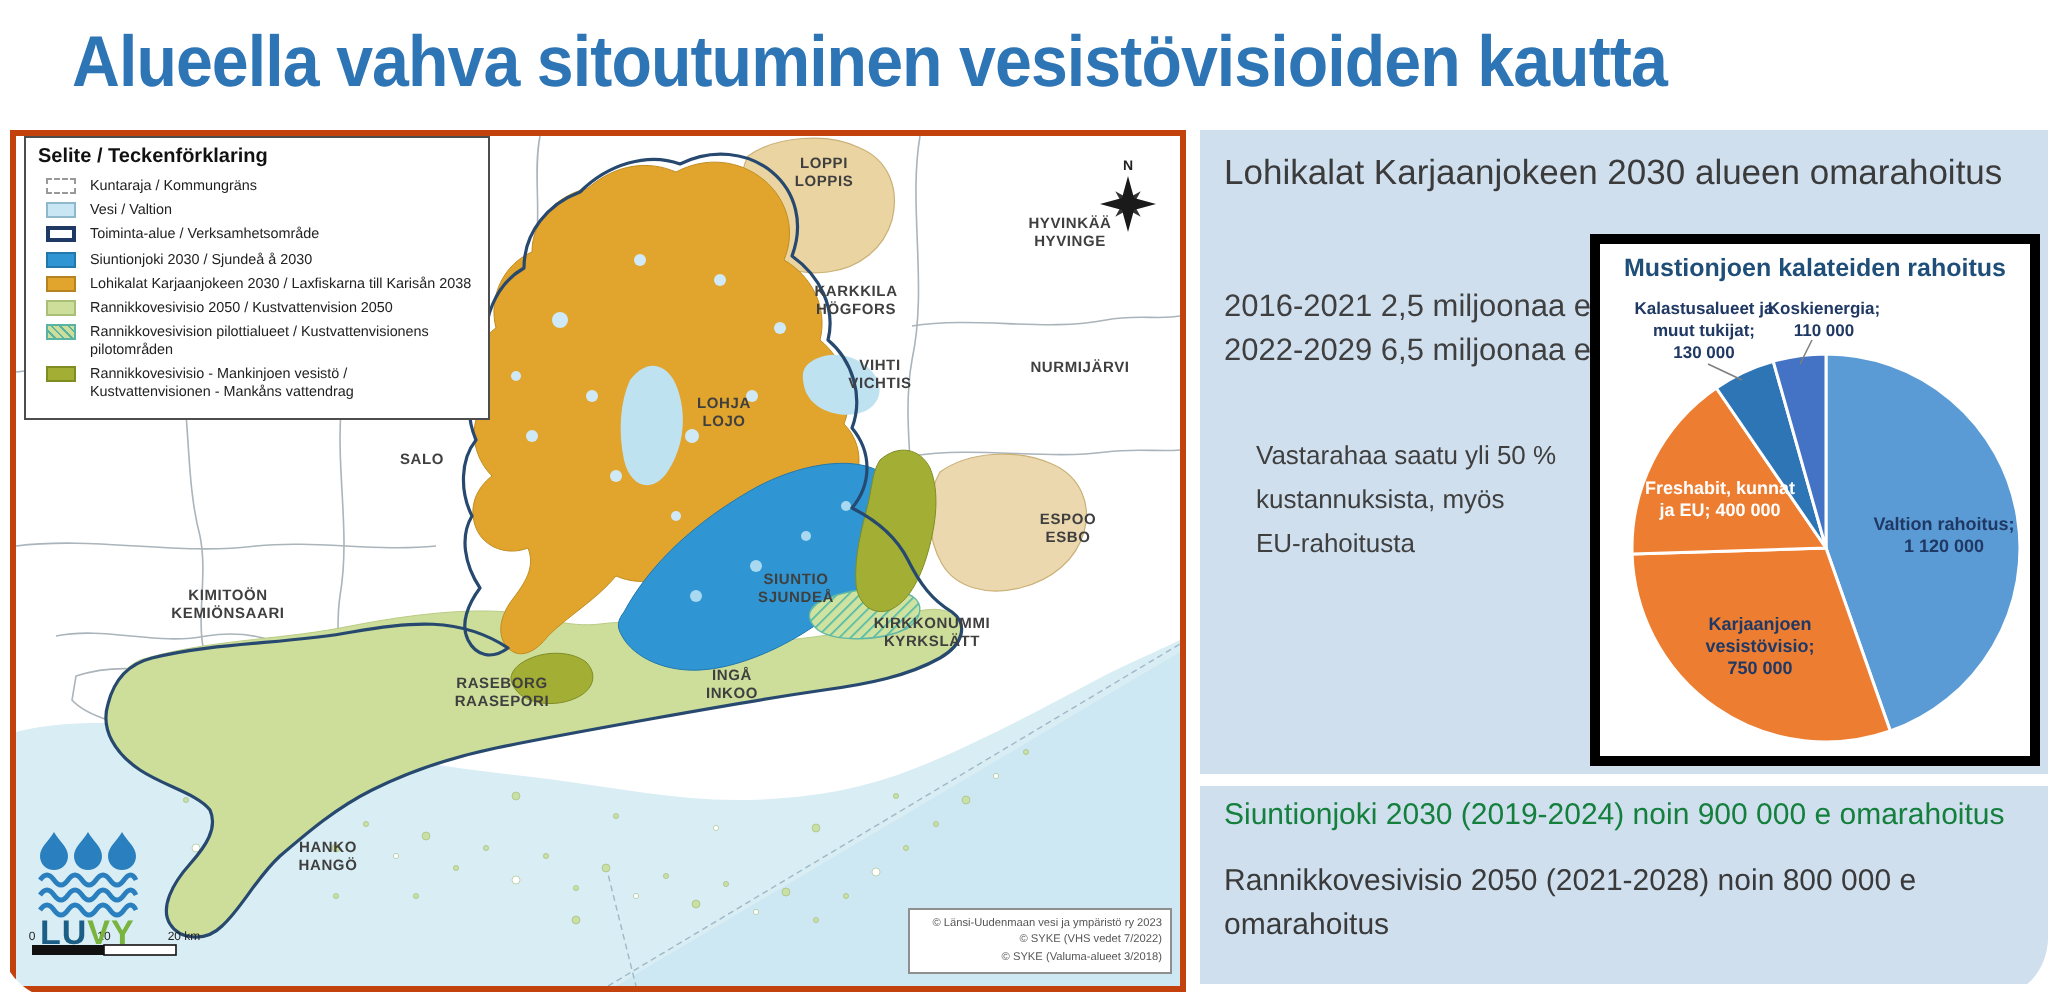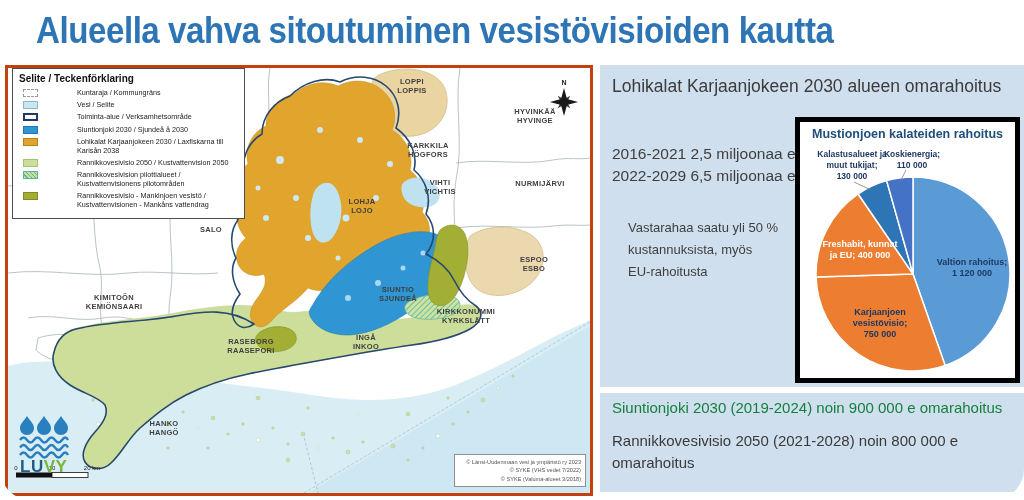--- a/index.html
+++ b/index.html
@@ -11,21 +11,21 @@
   
   .map-panel{position:absolute;left:5px;top:65px;width:582px;height:425px;
     border:3px solid #c2410c;background:#fff;}
   .map-panel svg{display:block;}
   svg text{font-family:"Liberation Sans",sans-serif;}
   .map-label{font-size:7.5px;font-weight:bold;fill:#3f3f3f;text-anchor:middle;letter-spacing:.3px;}
   
   .legend{position:absolute;left:12px;top:68px;width:233px;background:#ffffff;
     border:1px solid #4d4d4d;padding:4px 6px 5px 6px;box-sizing:border-box;z-index:5;}
   .legend-title{font-size:10px;font-weight:bold;color:#111;margin:0 0 4px 0;}
-  .legend-row{display:flex;align-items:flex-start;margin:0 0 3.2px 4px;gap:32px;}
+  .legend-row{display:flex;align-items:flex-start;margin:0 0 3.2px 4px;}
   .swatch{flex:0 0 15px;width:15px;height:8px;margin:1px 7px 0 0;box-sizing:border-box;background:#fff;}
   .legend-label{font-size:7.2px;line-height:1.25;color:#222;white-space:pre-line;}
   
   .attribution{position:absolute;right:4px;bottom:6px;width:132px;background:#fff;
     border:1px solid #8f8f8f;padding:3px 4px;box-sizing:border-box;}
   .attribution div{font-size:5.6px;color:#555;text-align:right;line-height:1.5;white-space:nowrap;}
   
   .panel{position:absolute;background:#cfdfee;}
   .panel-top{left:600px;top:65px;width:468px;height:322px;}
   .panel-bottom{left:600px;top:393px;width:424px;height:99px;}
@@ -220,21 +220,21 @@
 
   <div class="legend">
     <p class="legend-title">Selite / Teckenförklaring</p>
     <div id="legend-rows">
         <div class="legend-row">
           <span class="swatch" style="background: rgb(255, 255, 255); border: 1px dashed rgb(153, 153, 153);"></span>
           <span class="legend-label">Kuntaraja / Kommungräns</span>
         </div>
         <div class="legend-row">
           <span class="swatch" style="background: rgb(201, 230, 244); border: 1px solid rgb(143, 184, 204);"></span>
-          <span class="legend-label">Vesi / Selite</span>
+          <span class="legend-label">Vesi / Valtion</span>
         </div>
         <div class="legend-row">
           <span class="swatch" style="background: rgb(255, 255, 255); border: 2px solid rgb(31, 56, 100);"></span>
           <span class="legend-label">Toiminta-alue / Verksamhetsområde</span>
         </div>
         <div class="legend-row">
           <span class="swatch" style="background: rgb(47, 150, 211); border: 1px solid rgb(35, 120, 171);"></span>
           <span class="legend-label">Siuntionjoki 2030 / Sjundeå å 2030</span>
         </div>
         <div class="legend-row">

